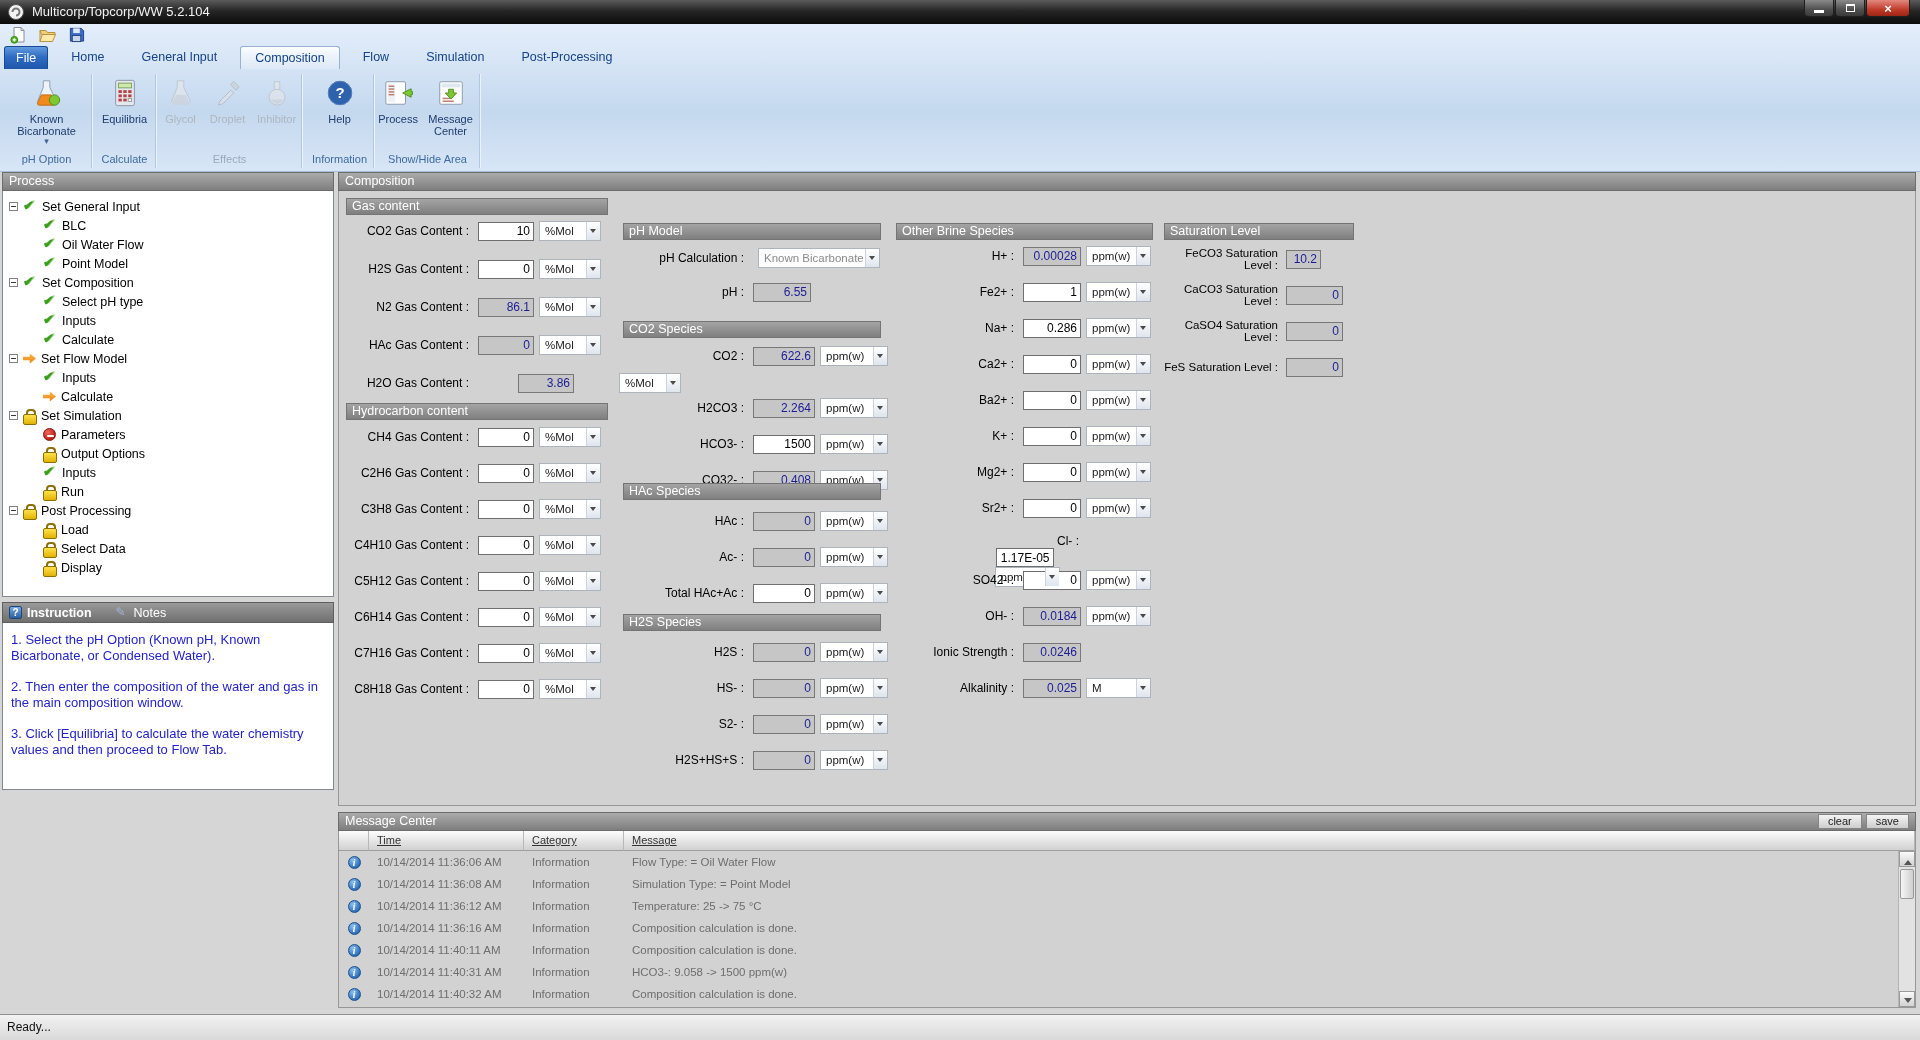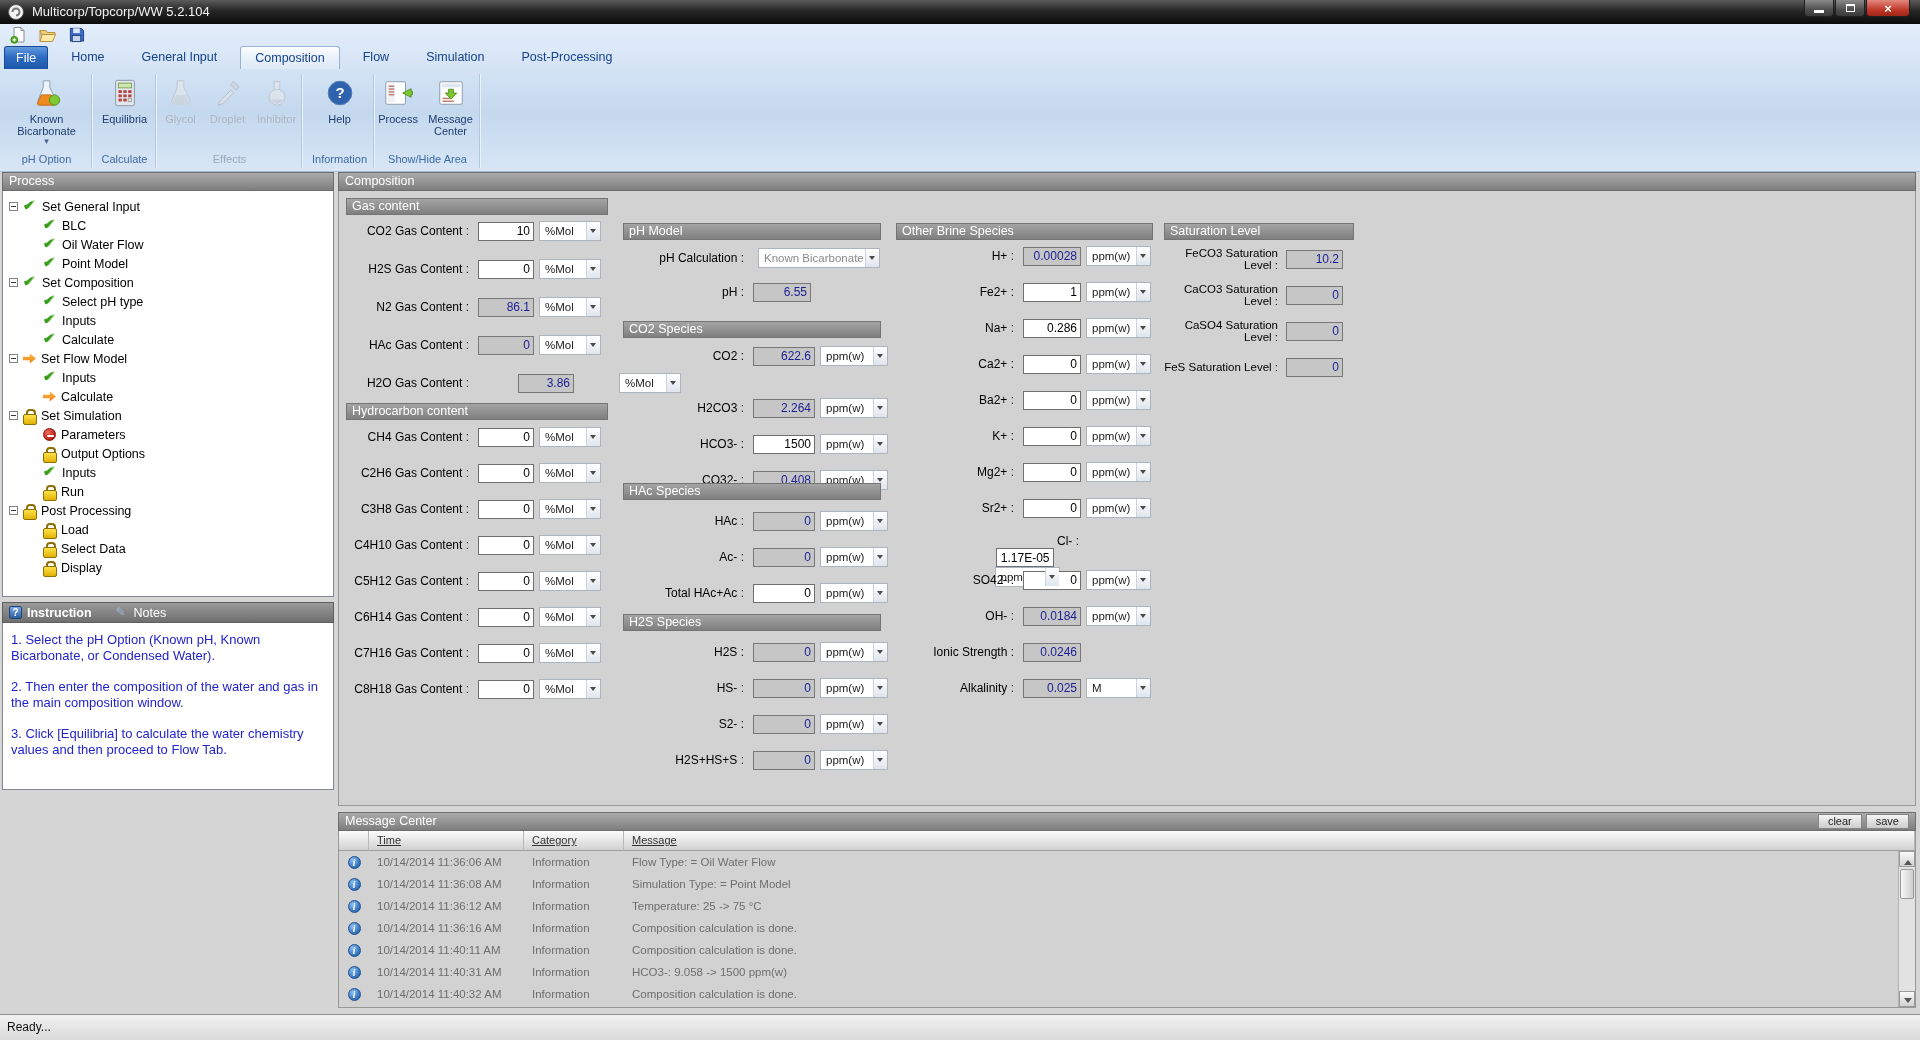--- a/index.html
+++ b/index.html
@@ -748,21 +748,21 @@
           <span>M</span>
           <span class="ucombo-btn"></span>
         </div>
       </div>
     </div>
 
   <div class="sec-hdr" style="left:825px; top:50px; width:190px;">Saturation Level</div>
   <div class="rowsbox" id="sat-rows" style="left:825px; top:66px; width:190px; padding-top:7px;">
       <div class="sat-row">
         <span class="sat-label">FeCO3 Saturation Level :</span>
-        <input class="tfield ro" readonly="" value="10.2" style="width: 57px;">
+        <input class="tfield ro" readonly="" value="10.2" style="width: 35px;">
       </div>
       <div class="sat-row">
         <span class="sat-label">CaCO3 Saturation Level :</span>
         <input class="tfield ro" readonly="" value="0" style="width: 57px;">
       </div>
       <div class="sat-row">
         <span class="sat-label">CaSO4 Saturation Level :</span>
         <input class="tfield ro" readonly="" value="0" style="width: 57px;">
       </div>
       <div class="sat-row">

